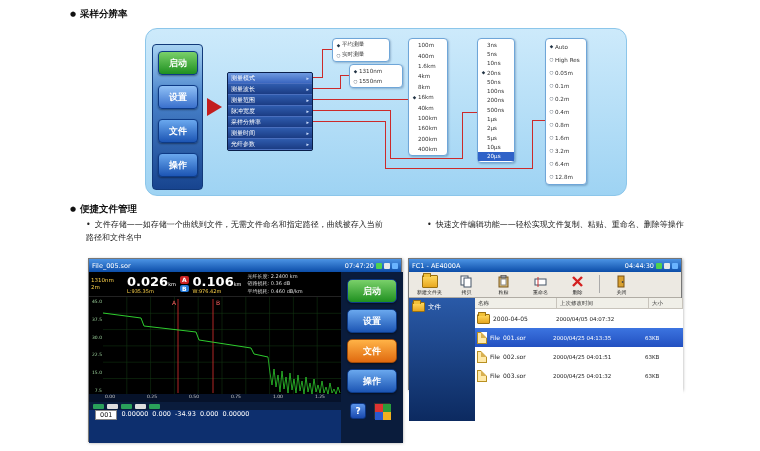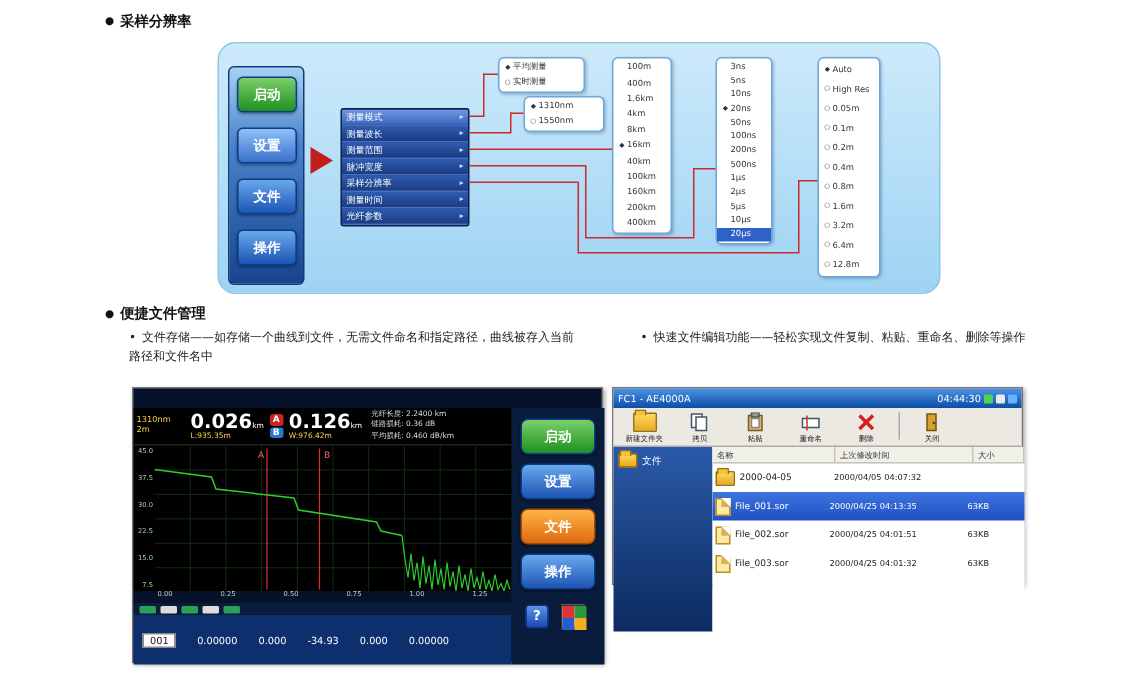--- a/index.html
+++ b/index.html
@@ -35,21 +35,21 @@
 .bignum{font-size:13px;font-weight:bold;line-height:1}
 .unit{font-size:5px;font-weight:normal}
 .subpos{font-size:5px;color:#ffd34a}
 .badge{font-size:6px;font-weight:bold;padding:0 2px;border-radius:2px;line-height:1.3}
 .iline{font-size:5px;color:#ddd;line-height:1.5;white-space:nowrap}
 .graph{background:#000;border-top:1px solid #222;overflow:hidden}
 .yticks{display:flex;flex-direction:column;justify-content:space-between;font-size:4.5px;color:#9dd49d;text-align:right;padding:2px 1px}
 .xticks{display:flex;justify-content:space-between;font-size:4.5px;color:#ccc;padding:0 16px 0 16px;background:#06122a}
 .tabsrow{display:flex;align-items:center;gap:3px;background:#0a1c3c;padding:0 4px}
 .etab{width:11px;height:5px;border-radius:1px}
-.evrow{background:#0d2f6e;display:flex;align-items:center;gap:14px;color:#fff;font-size:6.5px;padding:0 6px}
+.evrow{background:#0d2f6e;display:flex;align-items:flex-start;gap:4px;color:#fff;font-size:6.5px;padding:0 6px}
 .evidx{background:#fff;color:#111;padding:0 4px;border:1px solid #888;font-size:6.5px}
 .rightcol{background:#0a1c3c}
 .obtn{position:absolute;left:6px;width:50px;height:24px;border-radius:5px;color:#fff;font-size:9px;font-weight:bold;display:flex;align-items:center;justify-content:center;background:linear-gradient(180deg,#6aa8ee,#1c55b4);border:1px solid #0d3a86;box-shadow:0 1px 2px rgba(0,0,0,.5)}
 .obtn.green{background:linear-gradient(180deg,#7ad06a,#1f9020)}
 .obtn.orange{background:linear-gradient(180deg,#ffb347,#e06a10);border-color:#a04a08}
 .helpico{position:absolute;width:16px;height:16px;border-radius:3px;background:linear-gradient(180deg,#5a93e8,#1a4ab0);color:#fff;font-size:9px;font-weight:bold;display:flex;align-items:center;justify-content:center;border:1px solid #0c3480}
 .logo{position:absolute;width:16px;height:16px;display:grid;grid-template-columns:8px 8px;border:1px solid #333;background:#fff}
 .logo span{width:8px;height:8px}
 .dialog{background:#ece8e0;border:1px solid #444;box-shadow:2px 2px 4px rgba(0,0,0,.5);z-index:6}
 .dlg-t{height:11px;display:flex;align-items:center;padding:0 3px;background:linear-gradient(180deg,#4a8ae0,#1a4aae);color:#fff;font-size:6.5px}
@@ -316,36 +316,44 @@
 </div>
 
 <div class="abs note" style="left:86px;top:219px;width:300px">
   <span class="sb">•</span><span>文件存储——如存储一个曲线到文件，无需文件命名和指定路径，曲线被存入当前路径和文件名中</span>
 </div>
 <div class="abs note" style="left:427px;top:219px;width:282px">
   <span class="sb">•</span><span>快速文件编辑功能——轻松实现文件复制、粘贴、重命名、删除等操作</span>
 </div>
 
 <div class="abs win" style="left:88px;top:258px;width:314px;height:184px;background:#06122a">
+  <div class="tbar">
+    <span>File_005.sor</span>
+    <span class="sp"></span>
+    <span>07:47:20</span>
+    <span class="sq" style="background:#4fd24f"></span>
+    <span class="sq" style="background:#e8e8e8"></span>
+    <span class="sq" style="background:#69b4ff"></span>
+  </div>
 
   <div class="abs infostrip" style="left:0;top:13px;width:252px;height:24px">
     <div style="width:36px">
       <div class="pline">1310nm</div>
       <div class="pline">2m</div>
     </div>
     <div style="margin-right:4px">
       <div class="bignum"><span>0.026</span><span class="unit">km</span></div>
       <div class="subpos">L:935.35m</div>
     </div>
     <div style="display:flex;flex-direction:column;gap:1px;margin-right:4px">
       <span class="badge" style="background:#c22;">A</span>
       <span class="badge" style="background:#2479d8;">B</span>
     </div>
     <div style="margin-right:6px">
-      <div class="bignum"><span>0.126</span><span class="unit">km</span></div>
+      <div class="bignum"><span>0.106</span><span class="unit">km</span></div>
       <div class="subpos">W:976.42m</div>
     </div>
     <div>
       <div class="iline">光纤长度: 2.2400 km</div>
       <div class="iline">链路损耗: 0.36 dB</div>
       <div class="iline">平均损耗: 0.460 dB/km</div>
     </div>
   </div>
 
   <div class="abs graph" style="left:0;top:37px;width:252px;height:98px">

